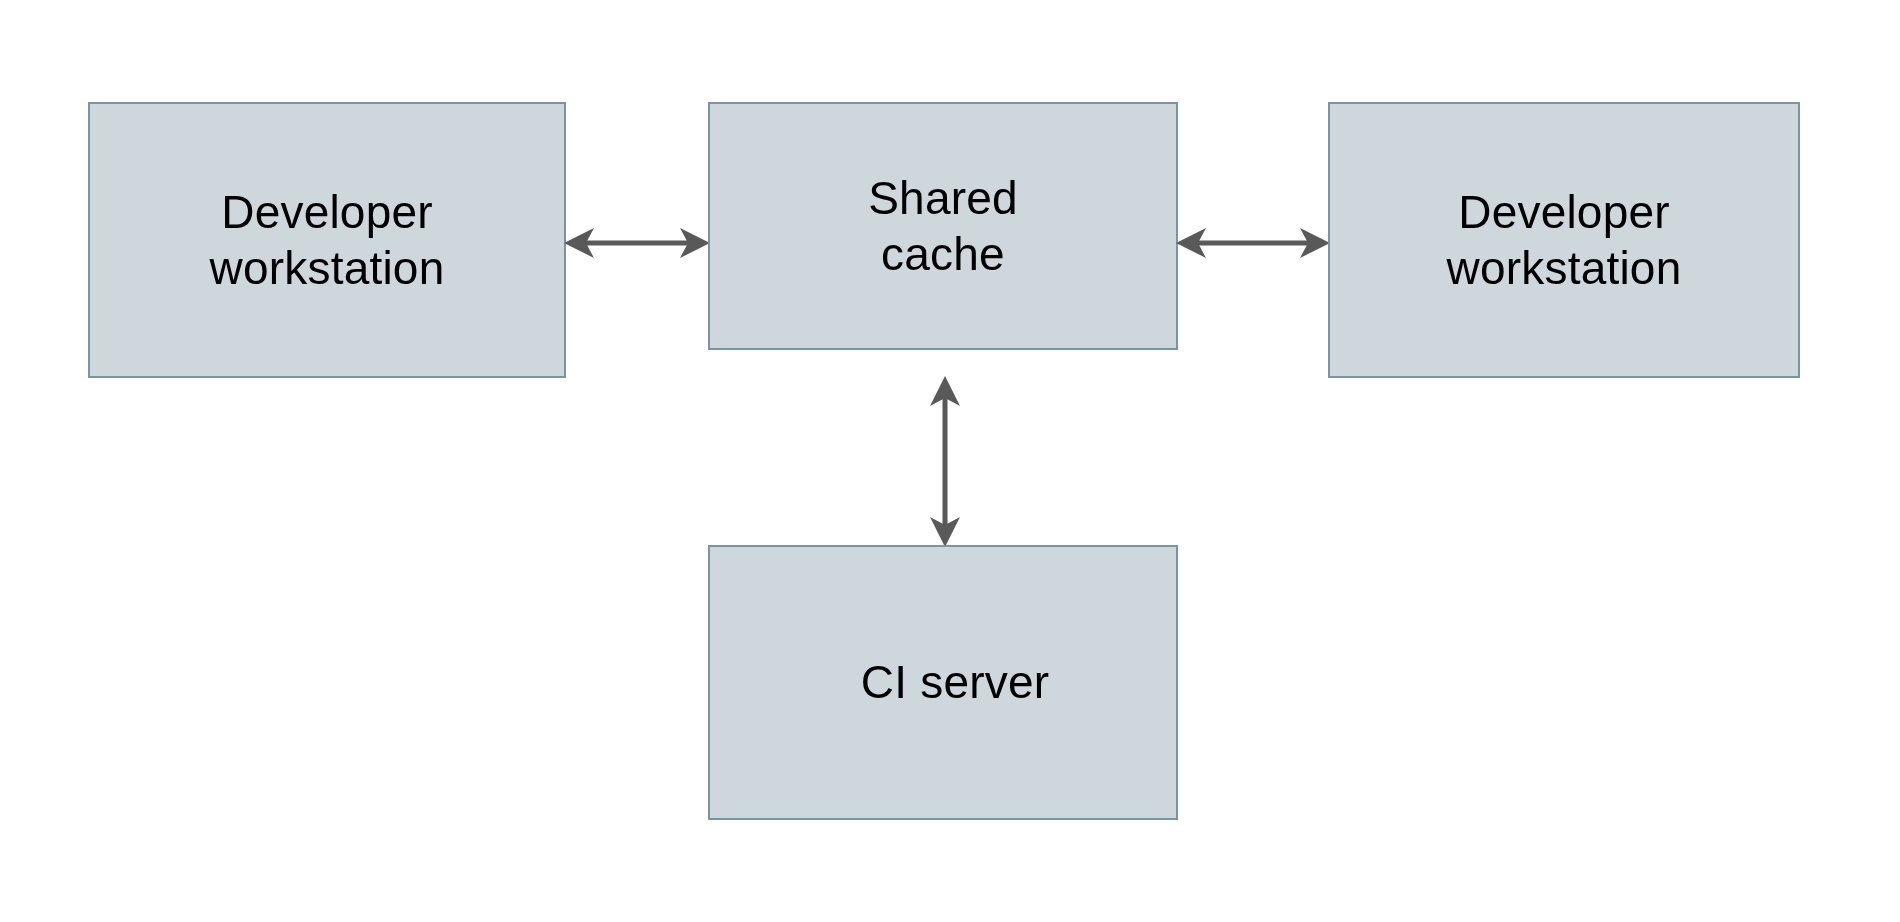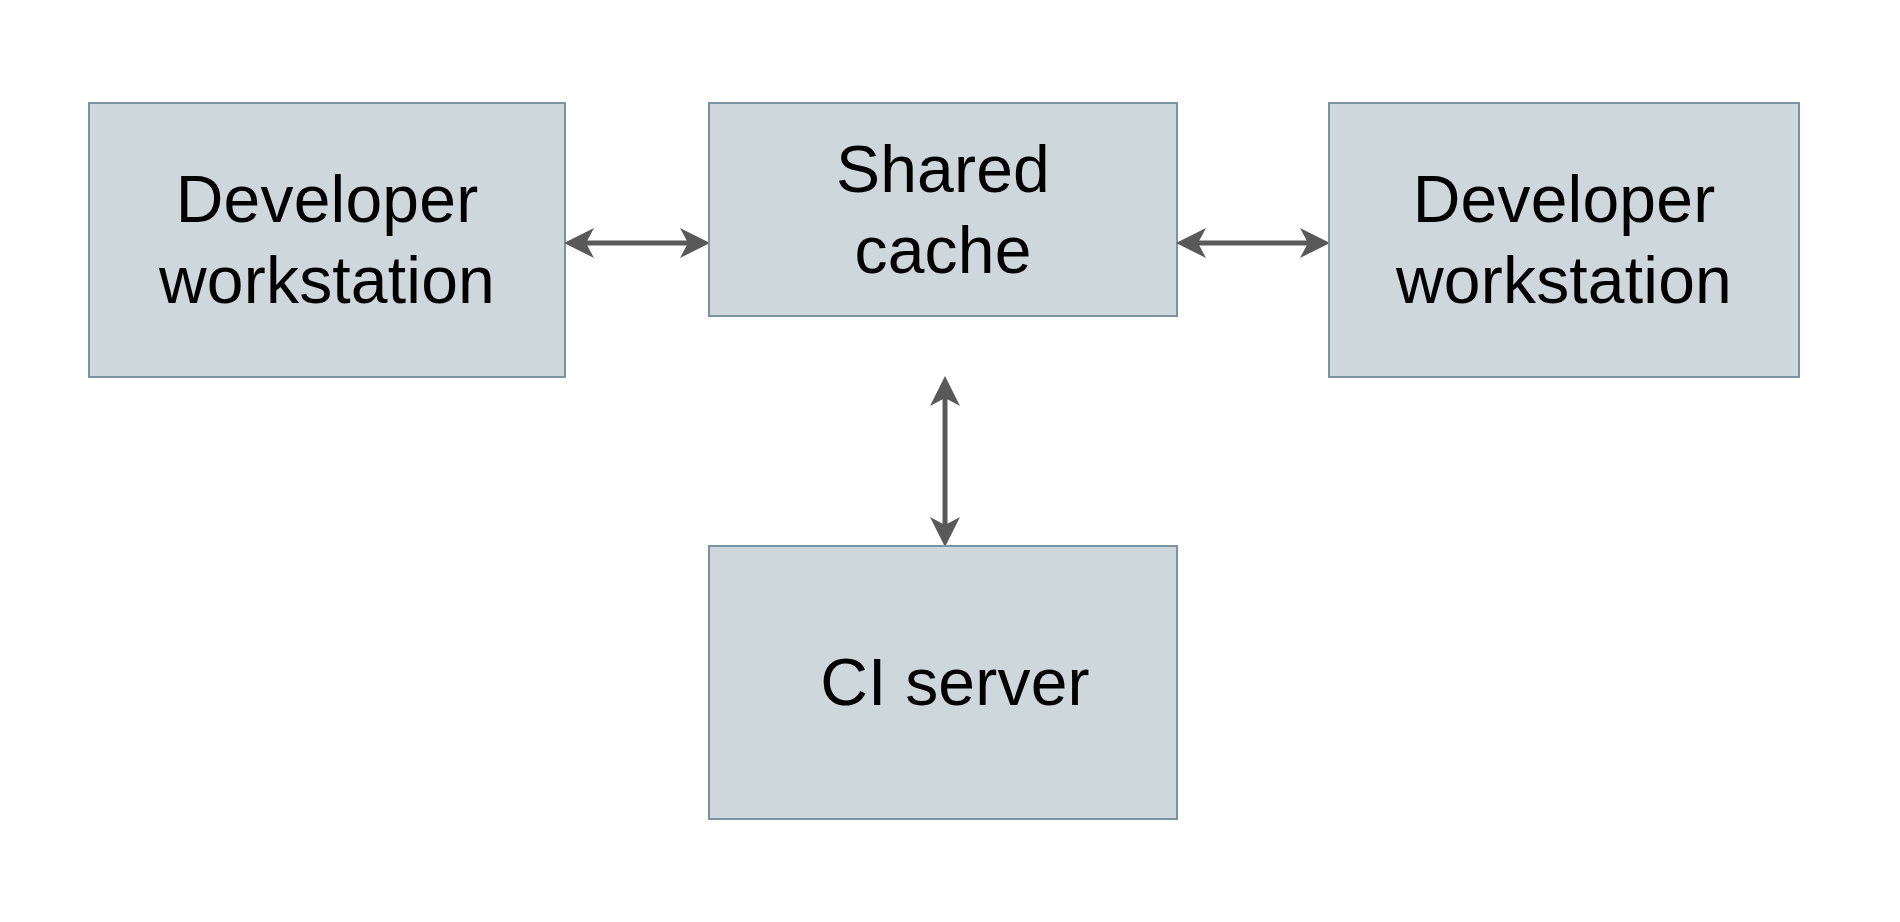--- a/index.html
+++ b/index.html
@@ -21,32 +21,32 @@
     position: absolute;
     box-sizing: border-box;
     background: #ced8dc;
     border: 2px solid #7b94a3;
     display: flex;
     align-items: center;
     justify-content: center;
     text-align: center;
   }
   .node-label {
-    font-size: 66px;
+    font-size: 46px;
     line-height: 1.22;
     color: #000000;
     font-weight: 400;
     letter-spacing: 0.2px;
     white-space: pre-line;
     padding: 0 8px;
   }
 
   
   #node-dev-left   { left: 88px;   top: 102px; width: 478px; height: 276px; }
-  #node-shared     { left: 708px;  top: 102px; width: 470px; height: 215px; }
+  #node-shared     { left: 708px;  top: 102px; width: 470px; height: 248px; }
   #node-dev-right  { left: 1328px; top: 102px; width: 472px; height: 276px; }
   #node-ci         { left: 708px;  top: 545px; width: 470px; height: 275px; padding-left: 24px; }
 
   
   .connector {
     position: absolute;
     overflow: visible;
   }
   #conn-left-shared  { left: 562px;  top: 213px; width: 150px; height: 60px; }
   #conn-shared-right { left: 1174px; top: 213px; width: 158px; height: 60px; }

